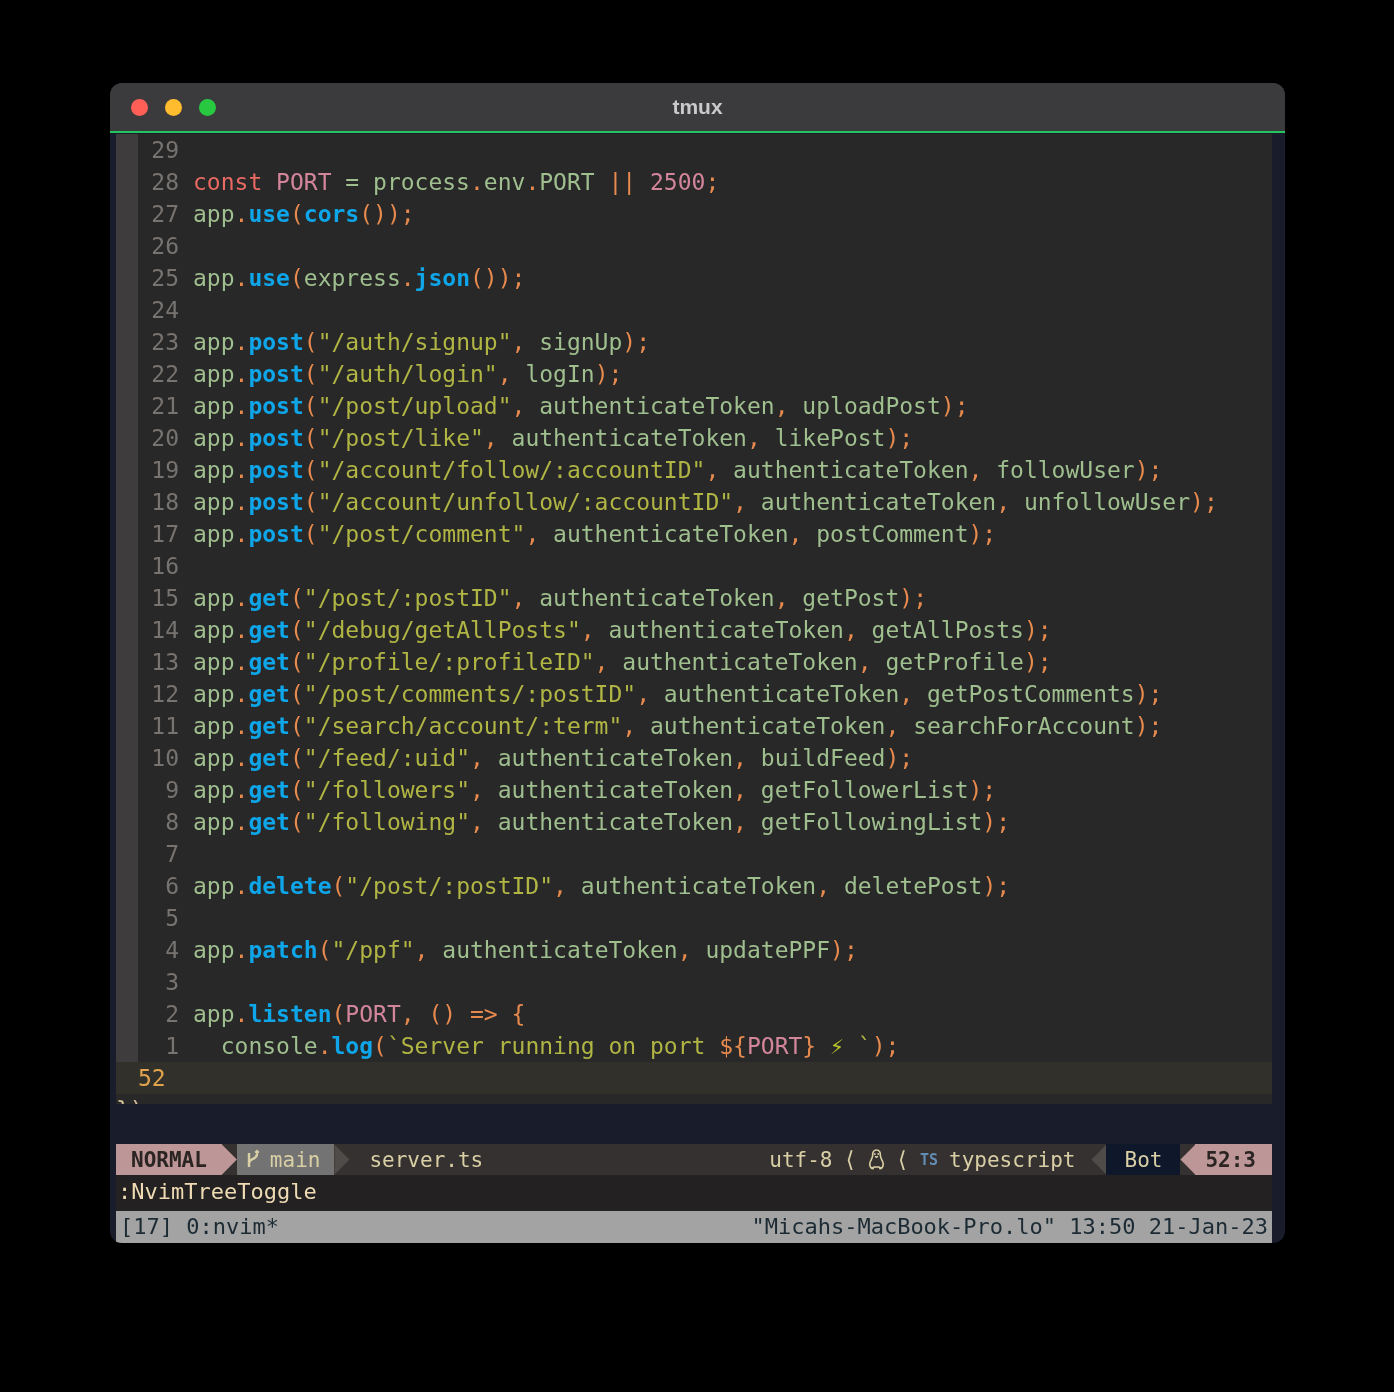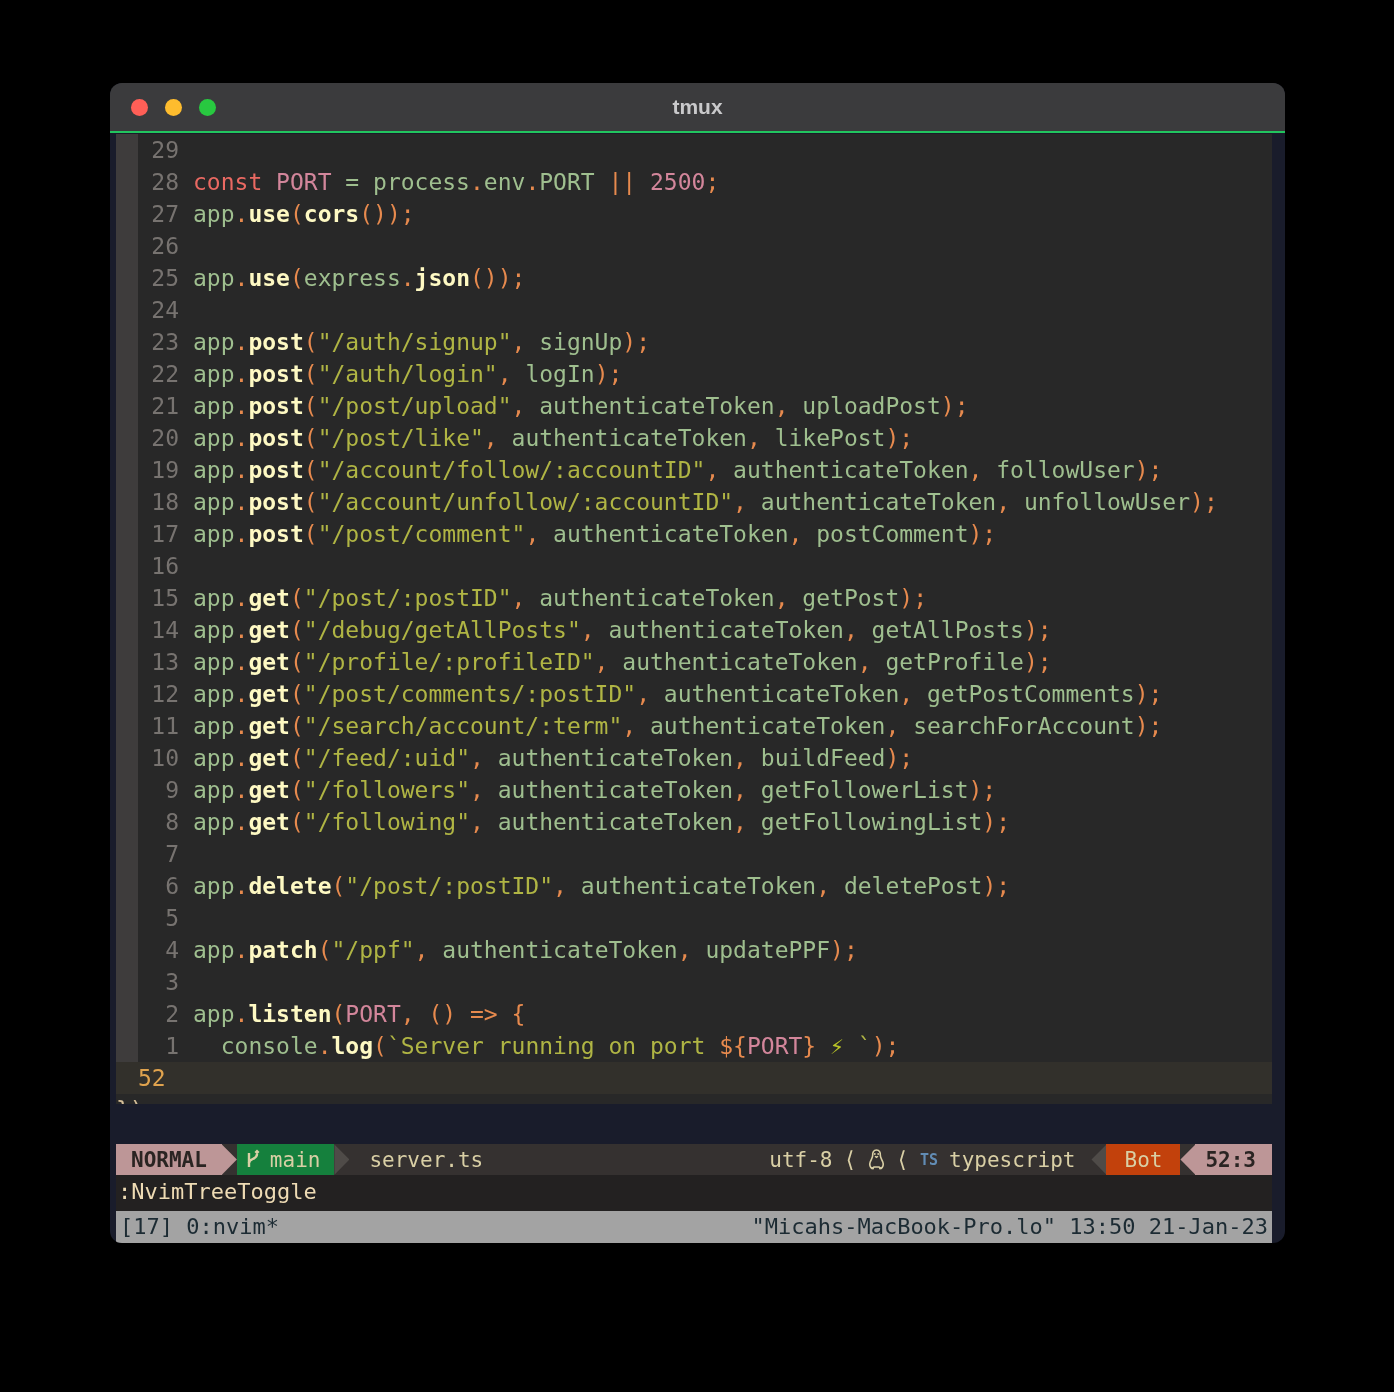--- a/index.html
+++ b/index.html
@@ -31,41 +31,41 @@
   .lnum { display:inline-block; width:41px; margin-left:22px; text-align:right;
           color:#777370; padding-right:0; }
   .lnum-gap { display:inline-block; width:14px; }
   .row.cursorline .lnum { text-align:left; color:#e0a34e; width:41px; }
   .filler { color:#6e6a66; padding-left:4px; height:32px; line-height:32px; font-size:23px; }
 
   .tk-k { color:#ea6962; }
   .tk-p { color:#d3869b; }
   .tk-o { color:#e78a4e; }
   .tk-i { color:#9fbf8f; }
-  .tk-f { color:#fef9c3; font-weight:bold; }
+  .tk-f { color:#0ea5e9; font-weight:bold; }
   .tk-s { color:#b0b544; }
   .tk-t { color:#d4be98; }
   .tk-z { color:#b9c427; }
   .tk-cursor { background:#e78a4e; color:#282828; }
 
   
   .statusline { height:31px; background:#353130; display:flex; align-items:stretch;
                 font-size:21px; color:#d9cfa5; overflow:hidden;margin-top:40px; }
   .seg { display:flex; align-items:center; }
   .seg-mode { background:#bd9697; color:#2a2422; font-weight:bold; padding:0 15px; }
   .arrow-r { width:15px; clip-path:polygon(0 0, 100% 50%, 0 100%); }
   .arrow-l { width:15px; clip-path:polygon(100% 0, 0 50%, 100% 100%); }
   .pinkbg { background:#bd9697; } .graybg { background:#4f4b48; }
-  .seg-branch { background:#15803d; padding:0 14px 0 8px; gap:9px; }
+  .seg-branch { background:#737373; padding:0 14px 0 8px; gap:9px; }
   .seg-file { padding-left:20px; }
   .sl-right { margin-left:auto; display:flex; align-items:stretch; }
   .seg-info { display:flex; align-items:center; gap:11px; padding-right:16px; }
   .sepchev { color:#d9cfa5; font-size:22px; }
   .ts-badge { color:#628cb4; font-weight:bold; font-size:15px; }
-  .seg-bot { background:#c2410c; padding:0 18px; }
+  .seg-bot { background:#0f172a; padding:0 18px; }
   .seg-loc { background:#bd9697; color:#2a2422; font-weight:bold; padding:0 16px 0 10px; }
 
   
   .cmdline { height:37px; background:#232121; color:#eedbb4; font-size:22px;
              line-height:33px; padding-left:2px; }
 
   
   .tmuxbar { height:33px; background:#a3a3a3; color:#1c2b33; font-size:22px;
              display:flex; align-items:center; justify-content:space-between;
              padding:0 4px; }

